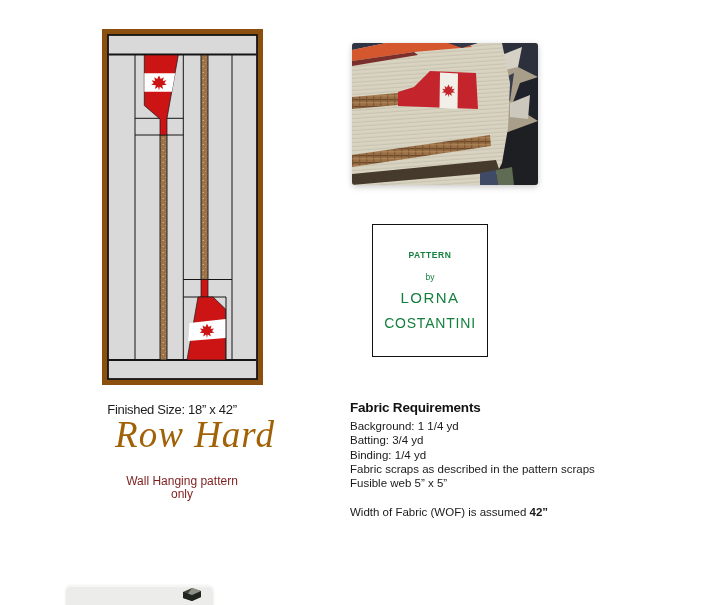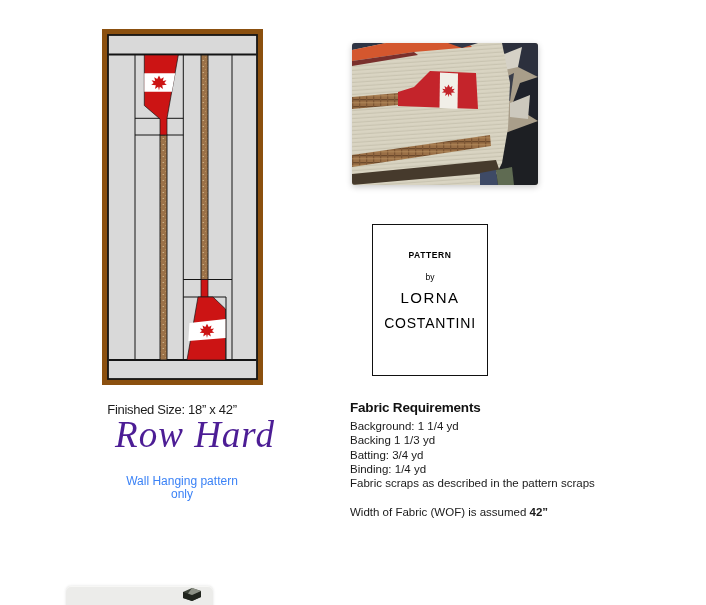--- a/index.html
+++ b/index.html
@@ -8,35 +8,35 @@
 
   
   .pattern-diagram{position:absolute;left:102px;top:29px;width:161px;height:356px;}
 
   
   .quilt-photo-wrap{position:absolute;left:352px;top:43px;width:186px;height:142px;
     border-radius:3px;overflow:hidden;box-shadow:0 2px 6px rgba(0,0,0,.22);}
   .quilt-photo-wrap svg{display:block;}
 
   
-  .pattern-box{position:absolute;left:372px;top:224px;width:116px;height:152px;
-    border:1.5px solid #111;box-sizing:border-box;text-align:center;color:#000000;}
+  .pattern-box{position:absolute;left:372px;top:224px;width:116px;height:133px;
+    border:1.5px solid #111;box-sizing:border-box;text-align:center;color:#15803d;}
   .pb-label{margin-top:25px;font-size:8.5px;font-weight:bold;letter-spacing:.6px;}
   .pb-by{margin-top:12px;font-size:8.5px;}
   .pb-name1{margin-top:7px;font-size:15px;letter-spacing:1.5px;font-weight:400;}
   .pb-name2{margin-top:9px;font-size:14px;letter-spacing:.8px;font-weight:400;}
 
   
   .finished-size{position:absolute;left:92px;top:402px;width:160px;text-align:center;
     font-size:13px;letter-spacing:-.3px;color:#1c1c1c;}
   .script-title{position:absolute;left:95px;top:413px;width:200px;text-align:center;
-    font-family:"Liberation Serif",serif;font-style:italic;font-size:37px;color:#4c1d95;
+    font-family:"Liberation Serif",serif;font-style:italic;font-size:37px;color:#a16207;
     letter-spacing:1px;}
   .subtitle{position:absolute;left:92px;top:475px;width:180px;text-align:center;
-    font-size:12px;line-height:12.5px;color:#3b82f6;}
+    font-size:12px;line-height:12.5px;color:#7f1d1d;}
 
   
   .fabric{position:absolute;left:350px;top:399px;width:250px;color:#1a1a1a;}
   .fabric h2{margin:1px 0 4px 0;font-size:13.5px;letter-spacing:-.2px;color:#111;}
   .fab-line{font-size:11.5px;line-height:14.3px;}
   .wof{margin-top:14.3px;font-size:11.5px;line-height:14.3px;}
   .wof b{letter-spacing:0;}
 
   
   .next-photo{position:absolute;left:66px;top:586px;width:147px;height:40px;
@@ -144,24 +144,24 @@
   <div class="finished-size">Finished Size: 18” x 42”</div>
   <div class="script-title">Row Hard</div>
   <div class="subtitle">
     <div>Wall Hanging pattern</div>
     <div>only</div>
   </div>
 
   <div class="fabric">
     <h2>Fabric Requirements</h2>
     <div class="fab-line">Background: 1 1/4 yd</div>
-    <div class="fab-line">Backing 1 1/3 yd</div>
     <div class="fab-line">Batting: 3/4 yd</div>
     <div class="fab-line">Binding: 1/4 yd</div>
     <div class="fab-line">Fabric scraps as described in the pattern scraps</div>
+    <div class="fab-line">Fusible web 5” x 5”</div>
     <div class="wof"><span>Width of Fabric (WOF) is assumed </span><b>42”</b></div>
   </div>
 
   <div class="next-photo">
     <svg width="20" height="14" viewBox="0 0 20 14" xmlns="http://www.w3.org/2000/svg">
       <polygon points="1,4 10,0 19,3 19,9 10,13 1,10" fill="#3c4238"></polygon>
       <polygon points="1,4 10,7 19,3 19,9 10,13 1,10" fill="#21251e"></polygon>
       <polygon points="10,0 19,3 10,7 6,5.5" fill="#8d9186"></polygon>
     </svg>
   </div>

